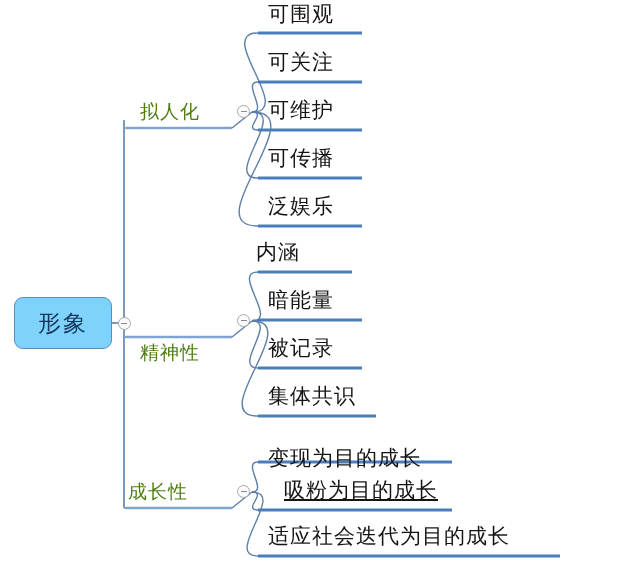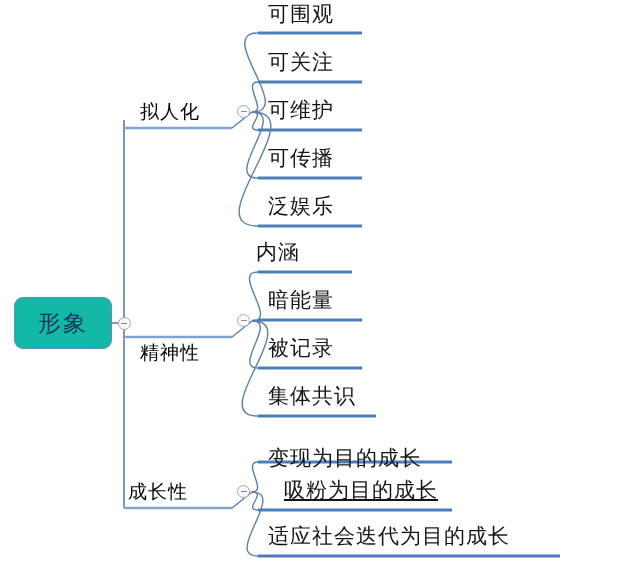--- a/index.html
+++ b/index.html
@@ -44,21 +44,21 @@
     border-radius: 9px;
     display: flex;
     align-items: center;
     justify-content: center;
     color: #17365d;
     font-size: 23px;
     letter-spacing: 2px;
   }
   .branch-label {
     font-size: 19px;
-    color: #000000;
+    color: #4d7c0f;
   }
   .leaf-label {
     font-size: 21px;
     color: #141414;
   }
   .collapse-icon {
     position: absolute;
     width: 13px;
     height: 13px;
     border-radius: 50%;
@@ -158,21 +158,21 @@
         <line x1="232" y1="508" x2="252" y2="492" stroke="#5b7fa8" stroke-width="1.4" stroke-linecap="butt"></line>
         <path d="M 252 492 C 268.5 492, 241.5 462, 258 462" fill="none" stroke="#5b7fa8" stroke-width="1.4"></path>
         <line x1="258" y1="462" x2="452" y2="462" stroke="#4a7ebb" stroke-width="3" stroke-linecap="butt"></line>
         <path d="M 252 492 C 268 492, 242 510, 258 510" fill="none" stroke="#5b7fa8" stroke-width="1.4"></path>
         <line x1="258" y1="510" x2="452" y2="510" stroke="#4a7ebb" stroke-width="3" stroke-linecap="butt"></line>
         <path d="M 252 492 C 287.2 492, 222.8 556, 258 556" fill="none" stroke="#5b7fa8" stroke-width="1.4"></path>
         <line x1="258" y1="556" x2="560" y2="556" stroke="#4a7ebb" stroke-width="3" stroke-linecap="butt"></line>
       </g>
   </svg>
 
-  <div class="root-node" style="left: 14px; top: 297px; width: 98px; height: 52px; background: #14b8a6; border-color: rgb(91, 140, 196); color: rgb(23, 54, 93);">形象</div>
+  <div class="root-node" style="left: 14px; top: 297px; width: 98px; height: 52px; background: #7dd3fc; border-color: rgb(91, 140, 196); color: rgb(23, 54, 93);">形象</div>
 
   <div id="labels-layer">
       <div class="collapse-icon" style="left: 117.5px; top: 316.5px;"></div>
       <div class="node-label branch-label" style="left: 140px; top: 99px;">拟人化</div>
       <div class="collapse-icon" style="left: 237px; top: 105px;"></div>
       <div class="node-label leaf-label" style="left: 268px; top: 0px;">可围观</div>
       <div class="node-label leaf-label" style="left: 268px; top: 48px;">可关注</div>
       <div class="node-label leaf-label" style="left: 268px; top: 96px;">可维护</div>
       <div class="node-label leaf-label" style="left: 268px; top: 144px;">可传播</div>
       <div class="node-label leaf-label" style="left: 268px; top: 192px;">泛娱乐</div>

